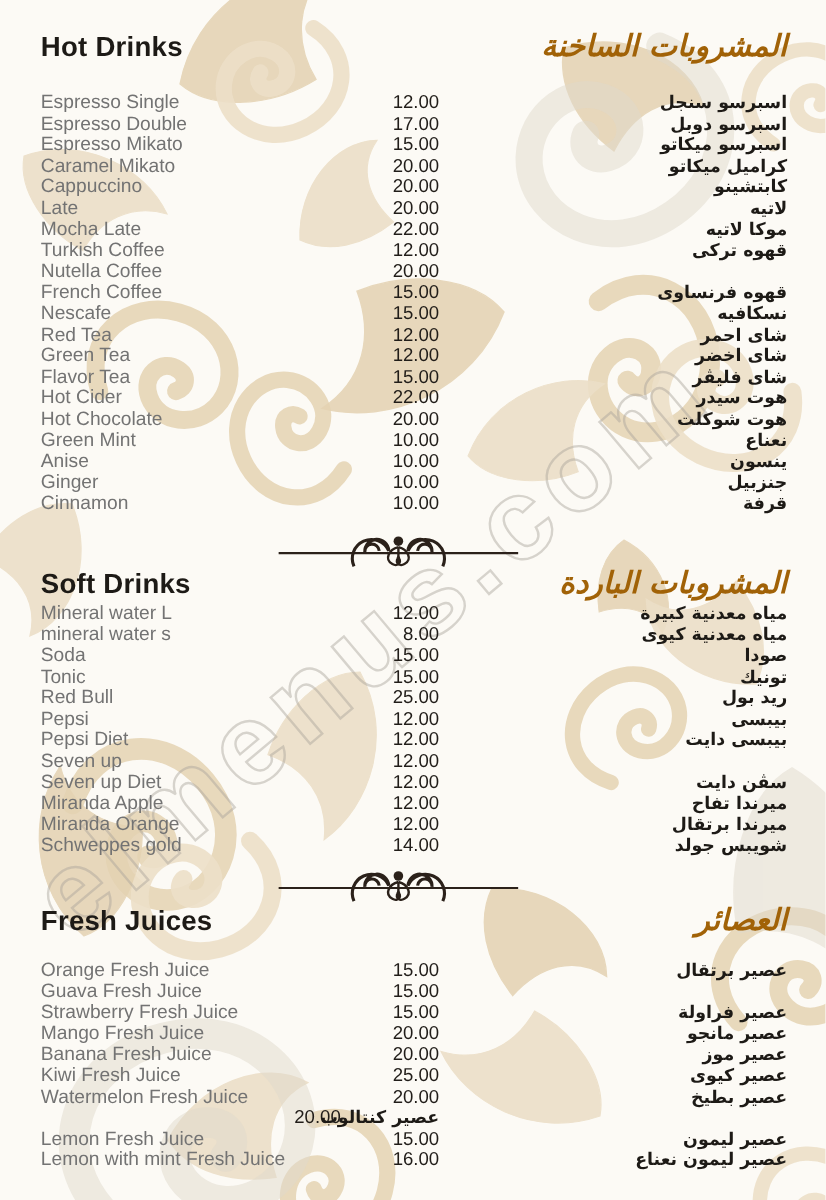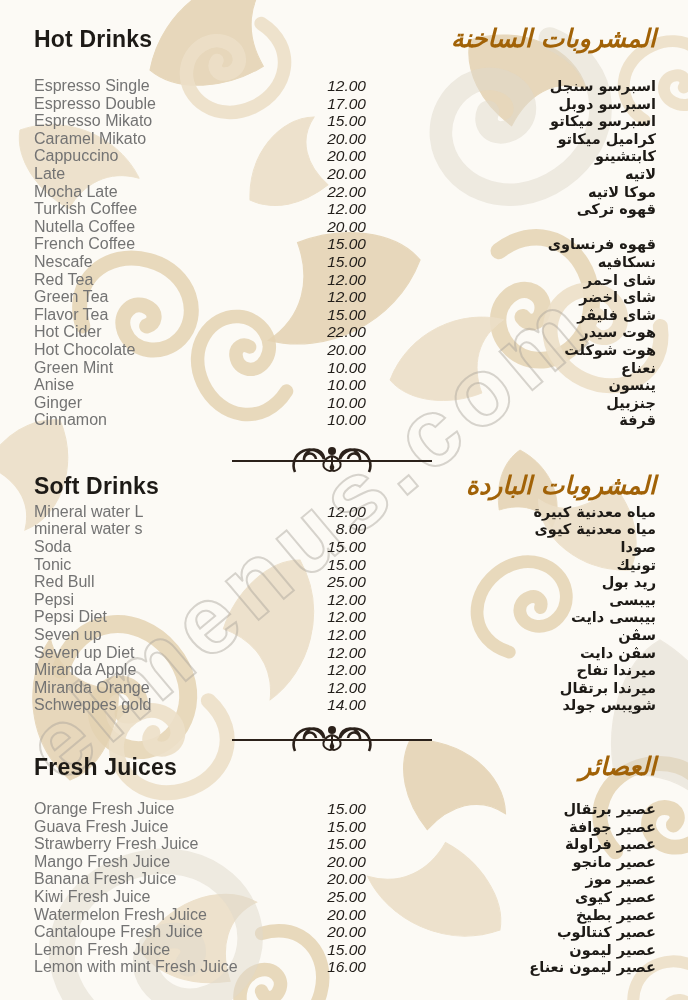--- a/index.html
+++ b/index.html
@@ -24,21 +24,21 @@
   }
   #sec-hot{padding-top:26px;}
   #rows-hot{margin-top:25px;}
   #rows-soft{margin-top:4px;}
   #rows-juice{margin-top:20px;}
   .row{
     display:grid;grid-template-columns:250px 82px 1fr;
     align-items:baseline;height:17.6px;
   }
   .row .en{font-size:16px;color:#737373;white-space:nowrap;}
-  .row .price{font-size:15.5px;color:#211d19;text-align:right;font-style:italic;}
+  .row .price{font-size:15.5px;color:#211d19;text-align:right;}
   .row .ar{
     font-size:14.5px;font-weight:bold;color:#1d1a16;direction:rtl;
     font-family:"DejaVu Sans","Liberation Sans",sans-serif;white-space:nowrap;
   }
   .divider{width:200px;height:40px;margin-left:198px;}
   #divider-1{margin-top:12px;}
   #divider-2{margin-top:6px;}
   #sec-soft .sec-head{margin-top:-8px;gap:12px;}
   #sec-juice .sec-head{margin-top:-6px;}
   
@@ -292,21 +292,20 @@
 
   <div class="row">
     <span class="en">Pepsi Diet</span>
     <span class="price">12.00</span>
     <span class="ar">بيبسى دايت</span>
   </div>
 
   <div class="row">
     <span class="en">Seven up</span>
     <span class="price">12.00</span>
-    <span class="ar">سڤن</span>
   </div>
 
   <div class="row">
     <span class="en">Seven up Diet</span>
     <span class="price">12.00</span>
     <span class="ar">سڤن دايت</span>
   </div>
 
   <div class="row">
     <span class="en">Miranda Apple</span>
@@ -352,21 +351,20 @@
       <div class="rows" id="rows-juice">
   <div class="row">
     <span class="en">Orange Fresh Juice</span>
     <span class="price">15.00</span>
     <span class="ar">عصير برتقال</span>
   </div>
 
   <div class="row">
     <span class="en">Guava Fresh Juice</span>
     <span class="price">15.00</span>
-    <span class="ar">عصير جوافة</span>
   </div>
 
   <div class="row">
     <span class="en">Strawberry Fresh Juice</span>
     <span class="price">15.00</span>
     <span class="ar">عصير فراولة</span>
   </div>
 
   <div class="row">
     <span class="en">Mango Fresh Juice</span>
@@ -386,21 +384,20 @@
     <span class="ar">عصير كيوى</span>
   </div>
 
   <div class="row">
     <span class="en">Watermelon Fresh Juice</span>
     <span class="price">20.00</span>
     <span class="ar">عصير بطيخ</span>
   </div>
 
   <div class="row">
-    <span class="en">Cantaloupe Fresh Juice</span>
     <span class="price">20.00</span>
     <span class="ar">عصير كنتالوب</span>
   </div>
 
   <div class="row">
     <span class="en">Lemon Fresh Juice</span>
     <span class="price">15.00</span>
     <span class="ar">عصير ليمون</span>
   </div>
 

